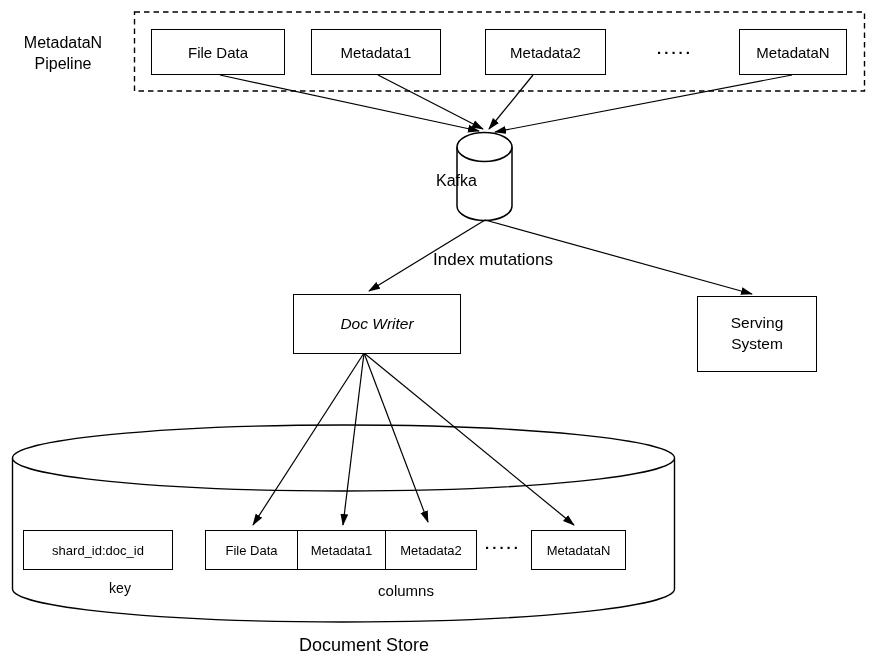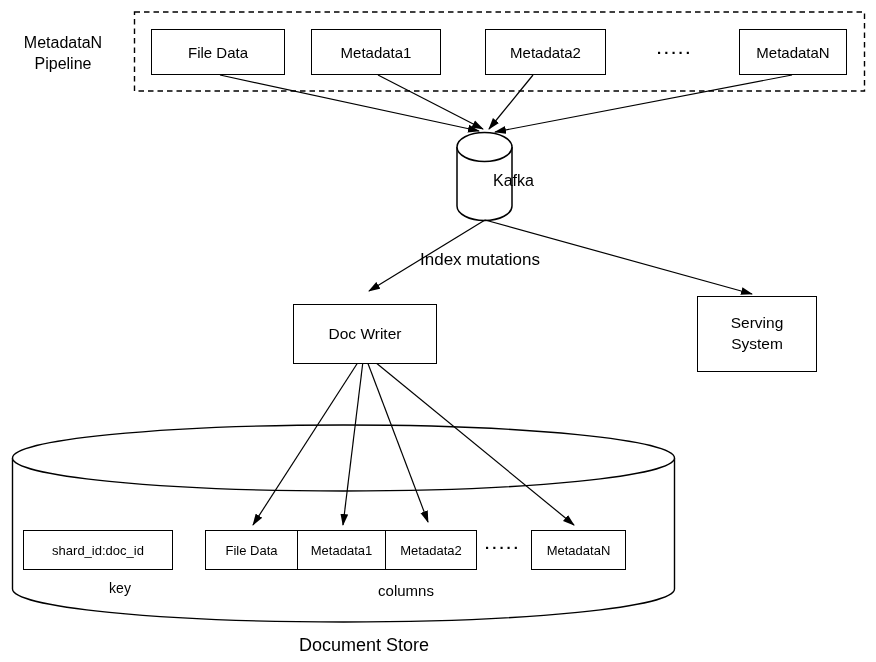--- a/index.html
+++ b/index.html
@@ -113,25 +113,25 @@
   </svg>
 
   <div class="label centered" style="left:13px; top:32px; width:100px; font-size:16px; line-height:21px;">MetadataN Pipeline</div>
 
   <div class="box" style="left:151px; top:29px; width:134px; height:46px;">File Data</div>
   <div class="box" style="left:311px; top:29px; width:130px; height:46px;">Metadata1</div>
   <div class="box" style="left:485px; top:29px; width:121px; height:46px;">Metadata2</div>
   <div class="dots" style="left:652px; top:40px; width:46px;">.....</div>
   <div class="box" style="left:739px; top:29px; width:108px; height:46px;">MetadataN</div>
 
-  <div class="label" style="left:476px; top:172px; width:75px; text-align:center; font-size:16px;">Kafka</div>
+  <div class="label" style="left:436px; top:172px; width:75px; font-size:16px;">Kafka</div>
 
-  <div class="label" style="left:420px; top:250px; font-size:17px;">Index mutations</div>
+  <div class="label" style="left:433px; top:250px; font-size:17px;">Index mutations</div>
 
-  <div class="box" style="left:293px; top:304px; width:144px; height:60px; font-size:15.5px;">Doc Writer</div>
+  <div class="box" style="left:293px; top:294px; width:168px; height:60px; font-size:15.5px;font-style:italic;">Doc Writer</div>
 
   <div class="box" style="left:697px; top:296px; width:120px; height:76px; font-size:15.5px;">
     <span class="wrap-70">Serving System</span>
   </div>
 
   <div class="box small-box" style="left:23px; top:530px; width:150px; height:40px;">shard_id:doc_id</div>
   <div class="label" style="left:60px; top:580px; width:120px; text-align:center; font-size:14px;">key</div>
 
   <div class="cell-row" style="left:205px; top:530px;">
     <div class="cell" style="width:93px;">File Data</div>

